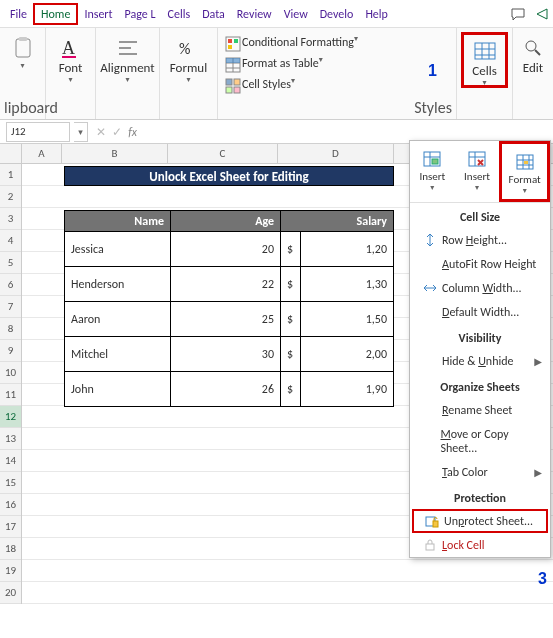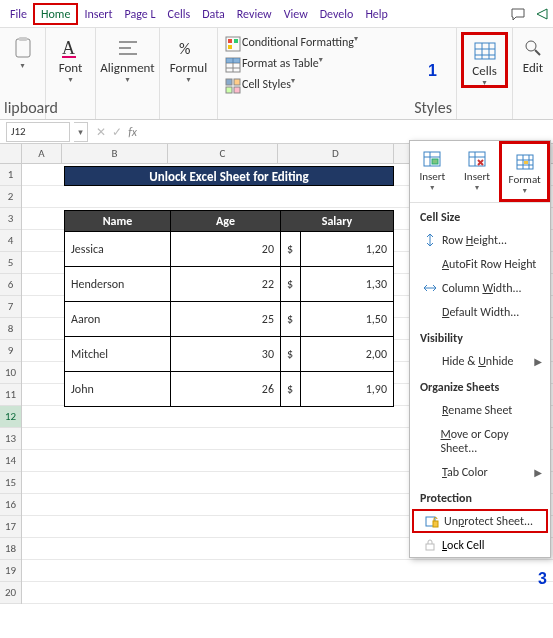--- a/index.html
+++ b/index.html
@@ -154,23 +154,23 @@
   }
   
   .dtable {
     position:absolute;
     left: 42px; top: 46px;
     width: 330px;
     border-collapse: collapse;
     font-size: 12px;
   }
   .dtable th {
-    background:#404040;
+    background:#737373;
     color:#fff;
-    text-align:center;
+    text-align:right;
     padding:3px 6px;
     border:1px solid #000;
     font-weight:bold;
     height:20px;
   }
   .dtable td {
     border:1px solid #000;
     padding:10px 6px;
     height:20px;
     background:#fff;
@@ -185,32 +185,32 @@
     background:#fff;
     border:1px solid #bbb;
     box-shadow: 2px 2px 6px rgba(0,0,0,0.25);
     z-index: 10;
   }
   .popup .top-row { display:flex; border-bottom:1px solid #e0e0e0; }
   .popup .top-btn { flex:1; display:flex; flex-direction:column; align-items:center; gap:2px; padding:6px 2px; cursor:pointer; font-size:11px; }
   .popup .top-btn .ico { width:22px; height:22px; display:flex; align-items:center; justify-content:center; }
   .popup .top-btn .cap { line-height:11px; text-align:center; }
   .popup .top-btn.fmt { border:3px solid #d40000; }
-  .section-hdr { font-weight:bold; padding:7px 10px 4px 10px; font-size:12px; color:#333; }
+  .section-hdr { font-weight:bold; padding:7px 10px 4px 10px; font-size:12px; color:#333;text-align:center; }
   .menu-item {
     display:flex; align-items:center;
     padding:5px 10px 5px 10px;
     font-size:12px;
     cursor:pointer;
     position:relative;
   }
   .menu-item .mico { width:20px; display:flex; justify-content:center; margin-right:2px; }
   .menu-item .arrow { position:absolute; right:8px; font-size:10px; color:#666; }
   .menu-item.highlight { border:2px solid #d40000; margin:0 2px; padding:3px 8px; }
-  .menu-item.disabled { color:#000000; }
+  .menu-item.disabled { color:#b91c1c; }
   .und { text-decoration: underline; }
   
   svg { display:block; }
 </style>
 </head>
 <body>
 
 <div class="menubar">
   <div class="menuitem">File</div>
   <div class="menuitem home">Home</div>

